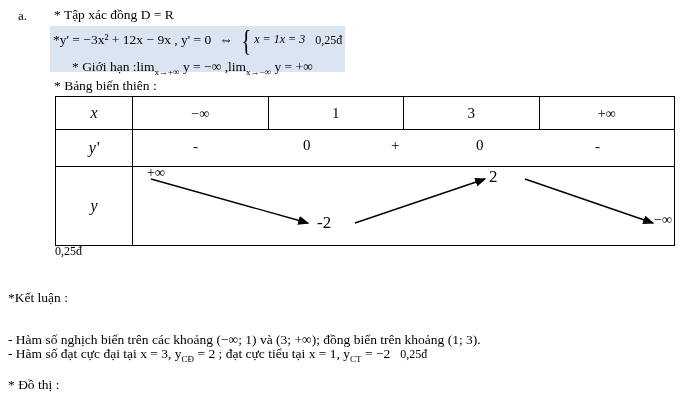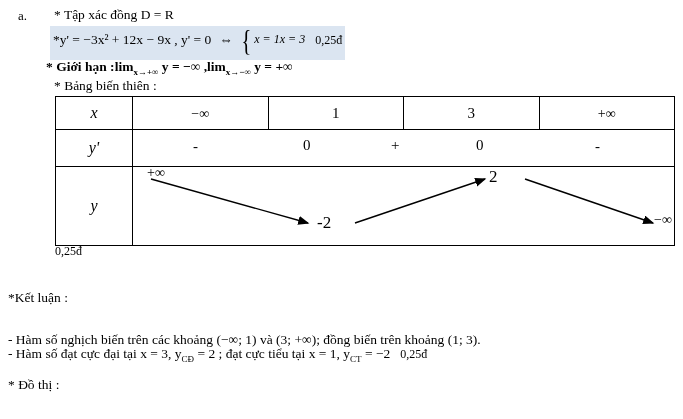--- a/index.html
+++ b/index.html
@@ -28,25 +28,25 @@
   }
   .line {
     position: absolute;
     font-size: 13.5px;
     white-space: nowrap;
   }
   .l1 { left: 54px; top: 7px; }
   .l2 {
     left: 50px; top: 26px;
     background: #dbe5f1;
-    padding: 2px 3px 8px 3px;
+    padding: 2px 3px 20px 3px;
     display: flex;
     align-items: center;
   }
-  .l3 { left: 46px; top: 59px; font-weight: bold; }
+  .l3 { left: 72px; top: 59px; }
   .l4 { left: 54px; top: 78px; }
 
   .mathitalic { font-style: italic; }
 
   .brace-group {
     display: inline-flex;
     align-items: center;
     margin-left: 6px;
   }
   .brace {

